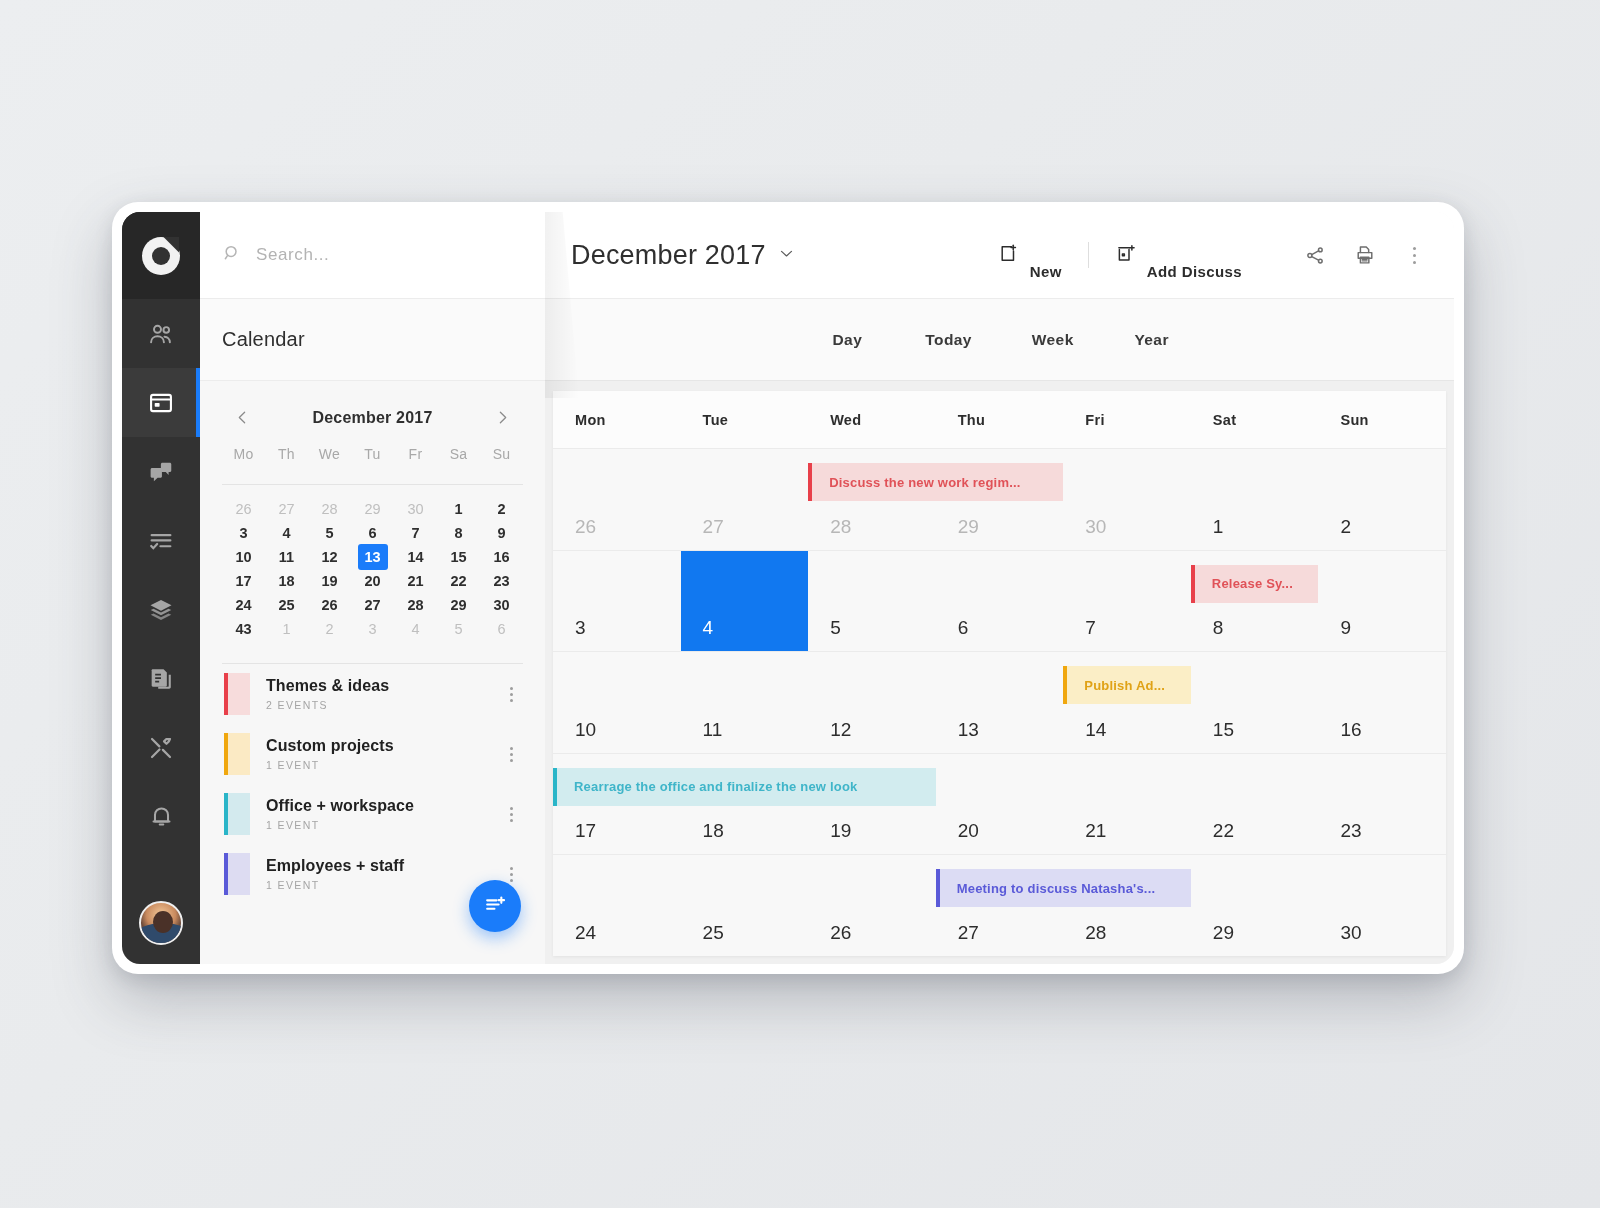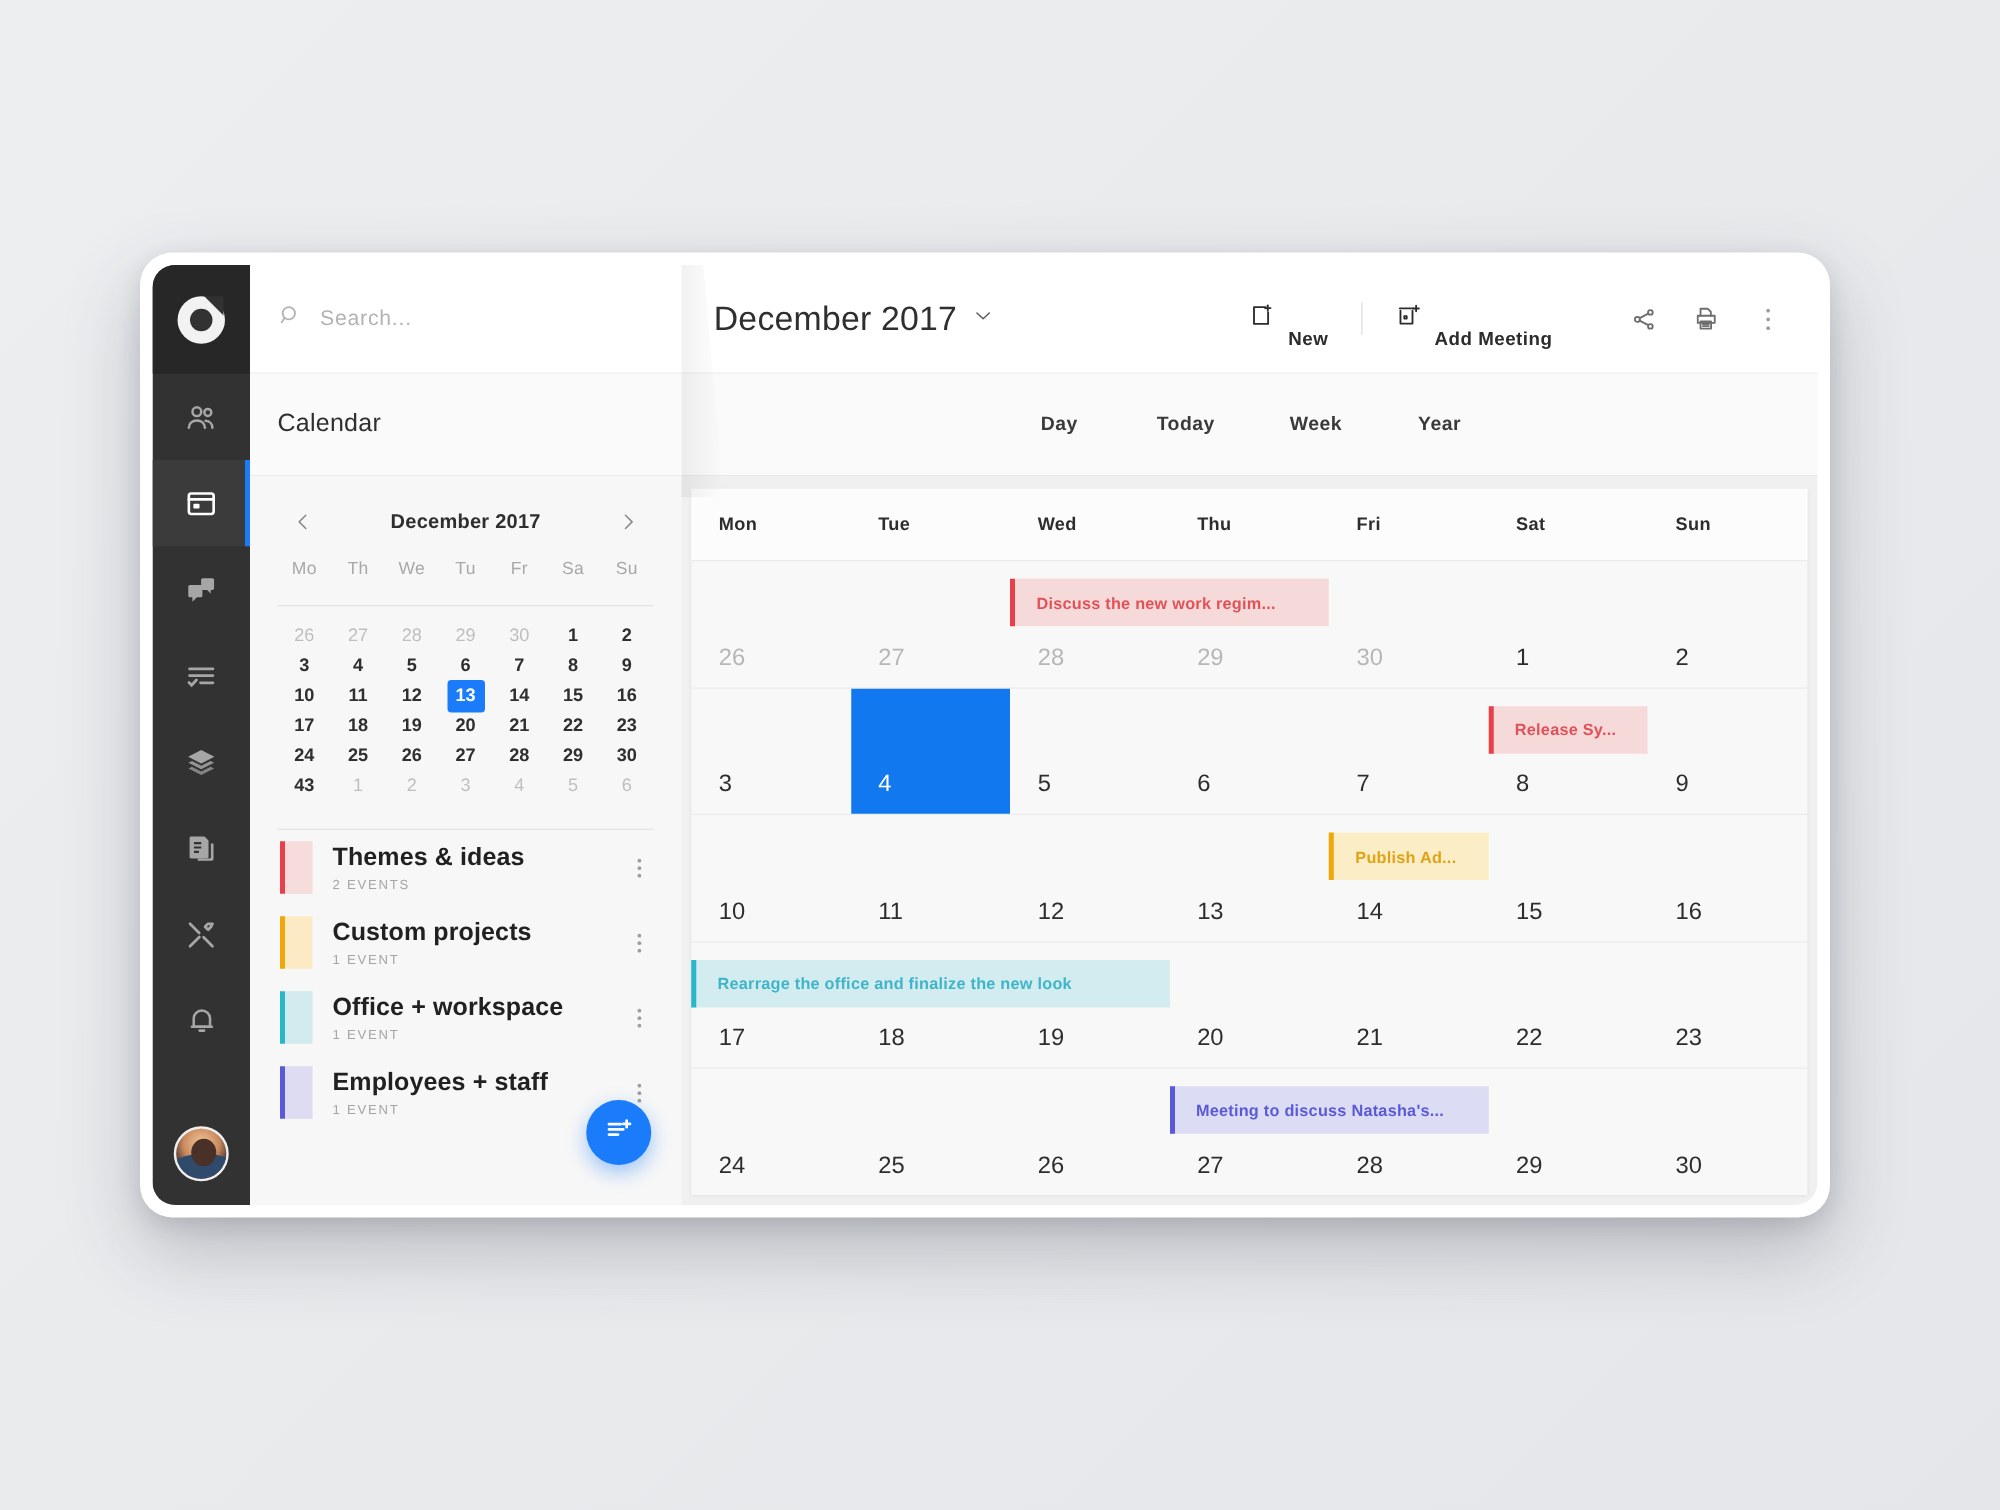--- a/index.html
+++ b/index.html
@@ -182,21 +182,21 @@
   .cal-row {
     display: flex; align-items: center;
     padding: 9px 2px; gap: 16px;
   }
   .cal-swatch {
     width: 26px; height: 42px; flex: 0 0 26px; position: relative;
   }
   .cal-swatch .bar { position: absolute; left: 0; top: 0; bottom: 0; width: 4px; }
   .cal-swatch .fill { position: absolute; left: 4px; right: 0; top: 0; bottom: 0; }
   .cal-meta { flex: 1 1 auto; }
-  .cal-name { font-size: 20px; font-weight: 700; color: #212121; letter-spacing: .1px; }
+  .cal-name { font-size: 16px; font-weight: 700; color: #212121; letter-spacing: .1px; }
   .cal-count { font-size: 10.5px; letter-spacing: 1.4px; color: #a5a5a5; font-weight: 500; margin-top: 4px; }
   .kebab { width: 20px; display: flex; flex-direction: column; align-items: center; gap: 3px; cursor: pointer; }
   .kebab i { width: 3px; height: 3px; border-radius: 50%; background: #9d9d9d; display: block; }
 
   #fab {
     position: absolute; right: 24px; bottom: 32px;
     width: 52px; height: 52px; border-radius: 50%;
     background: #1a7cfa;
     box-shadow: 0 6px 16px rgba(26,124,250,.42);
     display: flex; align-items: center; justify-content: center;
@@ -589,21 +589,21 @@
         <div class="top-btn">
           <span>
             <svg width="21" height="21" viewBox="0 0 24 24" fill="none" stroke="#2c2c2c" stroke-width="1.7" stroke-linecap="round" stroke-linejoin="round">
               <path d="M16 7.5v11.8H5V7.5"></path>
               <path d="M4.4 5.4h12.2"></path>
               <path d="M8.5 12.5h2.2v2.2H8.5z"></path>
               <path d="M19.3 3v5"></path>
                 <path d="M16.8 5.5h5"></path>
             </svg>
           </span>
-          <span class="top-btn-label">Add Meeting</span>
+          <span class="top-btn-label">Add Discuss</span>
         </div>
 
         <div class="vsep" style="visibility:hidden"></div>
 
         <div class="icon-btn">
           <span>
             <svg width="21" height="21" viewBox="0 0 24 24" fill="none" stroke="#6e6e6e" stroke-width="1.7" stroke-linecap="round" stroke-linejoin="round">
               <circle cx="17.5" cy="5.6" r="2.1"></circle>
                 <circle cx="17.5" cy="18.4" r="2.1"></circle>
                 <circle cx="5.6" cy="12" r="2.3"></circle>

